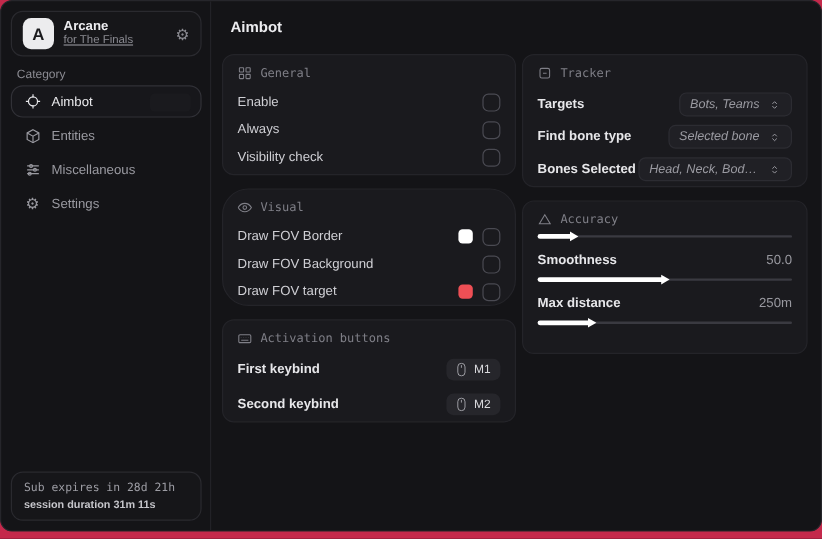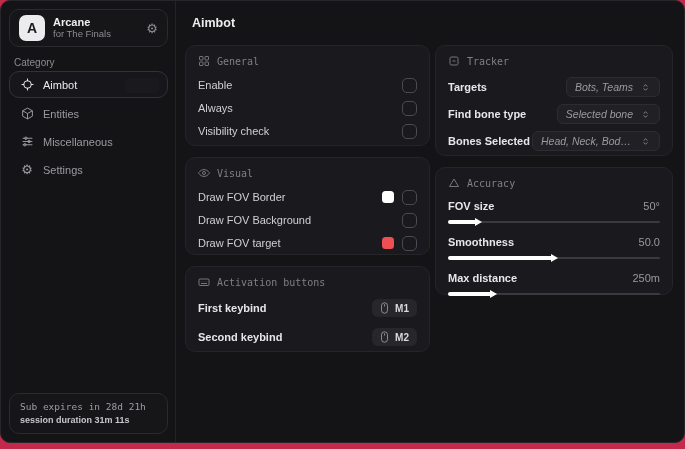--- a/index.html
+++ b/index.html
@@ -26,21 +26,21 @@
     display:flex; align-items:center; gap:8px; padding:0 9px;
     background:#161619;
   }
   .logo {
     width:26px; height:26px; border-radius:7px; background:#ececee;
     color:#1b1b1e; font-weight:bold; font-size:14px;
     display:flex; align-items:center; justify-content:center; flex:0 0 auto;
   }
   .brand-text { line-height:1.15; }
   .brand-title { font-size:11px; font-weight:bold; color:#ededf0; }
-  .brand-sub { font-size:9.5px; color:#8b8b92; }
+  .brand-sub { font-size:9.5px; color:#8b8b92;text-decoration:underline; }
   .brand-gear { margin-left:auto; color:#8b8b92; font-size:13px; line-height:1; }
   .category-label {
     position:absolute; left:13px; top:56px;
     font-size:10px; color:#8b8b92;
   }
   .menu { position:absolute; left:8px; right:7px; top:70px; }
   .menu-item {
     height:27px; display:flex; align-items:center; gap:9px;
     padding:0 10px; margin-bottom:1px; border-radius:10px;
     color:#9a9aa1; font-size:11px; position:relative;
@@ -86,21 +86,21 @@
   .row-label.strong { color:#e7e7ea; font-weight:bold; }
   .row-right { display:flex; align-items:center; gap:8px; }
   .checkbox {
     width:15px; height:15px; border:1.5px solid #4a4a52; border-radius:5px;
     background:transparent;
   }
   .swatch { width:12px; height:12px; border-radius:3.5px; }
   .keybtn {
     display:flex; align-items:center; gap:6px;
     background:#26262b; border-radius:6px; padding:3px 8px;
-    color:#d9d9dd; font-size:10px; font-weight:bold;
+    color:#d9d9dd; font-size:10px; font-weight:normal;
   }
   .keybtn svg { width:9px; height:12px; stroke:#b9b9bf; fill:none; stroke-width:1.8; }
   .dropdown {
     display:flex; align-items:center; gap:7px;
     background:#202025; border:1px solid #2c2c32; border-radius:6px;
     padding:3px 8px; color:#9a9aa1; font-size:10.5px; max-width:160px;
   }
   .dropdown .dd-text { white-space:nowrap; overflow:hidden; text-overflow:ellipsis;font-style:italic; }
   .dropdown svg { width:11px; height:11px; stroke:#9a9aa1; fill:none; stroke-width:1.8; flex:0 0 auto; }
   
@@ -207,21 +207,21 @@
       <div class="row">
         <span class="row-label">Always</span>
         <span class="checkbox"></span>
       </div>
       <div class="row">
         <span class="row-label">Visibility check</span>
         <span class="checkbox"></span>
       </div>
     </div>
 
-    <div class="card" style="left:8px; top:156px; width:245px; height:98px;">
+    <div class="card" style="left:8px; top:156px; width:245px; height:98px;border-radius:22px;">
       <div class="card-head">
         <svg viewBox="0 0 24 24">
             <path d="M1 12s4-7 11-7 11 7 11 7-4 7-11 7S1 12 1 12z"></path>
             <circle cx="12" cy="12" r="3"></circle>
           </svg>
         <span>Visual</span>
       </div>
       <div class="row">
         <span class="row-label">Draw FOV Border</span>
         <span class="row-right">
@@ -320,24 +320,20 @@
 
     <div class="card" style="left:258px; top:166px; width:238px; height:128px;text-align:center;">
       <div class="card-head">
         <svg viewBox="0 0 24 24">
             <path d="M12 4L21 19H3z"></path>
           </svg>
         <span>Accuracy</span>
       </div>
 
       <div class="slider-row">
-        <div class="slider-head">
-          <span class="row-label strong">FOV size</span>
-          <span class="slider-value">50°</span>
-        </div>
         <div class="slider-track">
           <div class="slider-fill" style="width: 14%;">
             <span class="slider-thumb"></span>
           </div>
         </div>
       </div>
 
       <div class="slider-row">
         <div class="slider-head">
           <span class="row-label strong">Smoothness</span>

